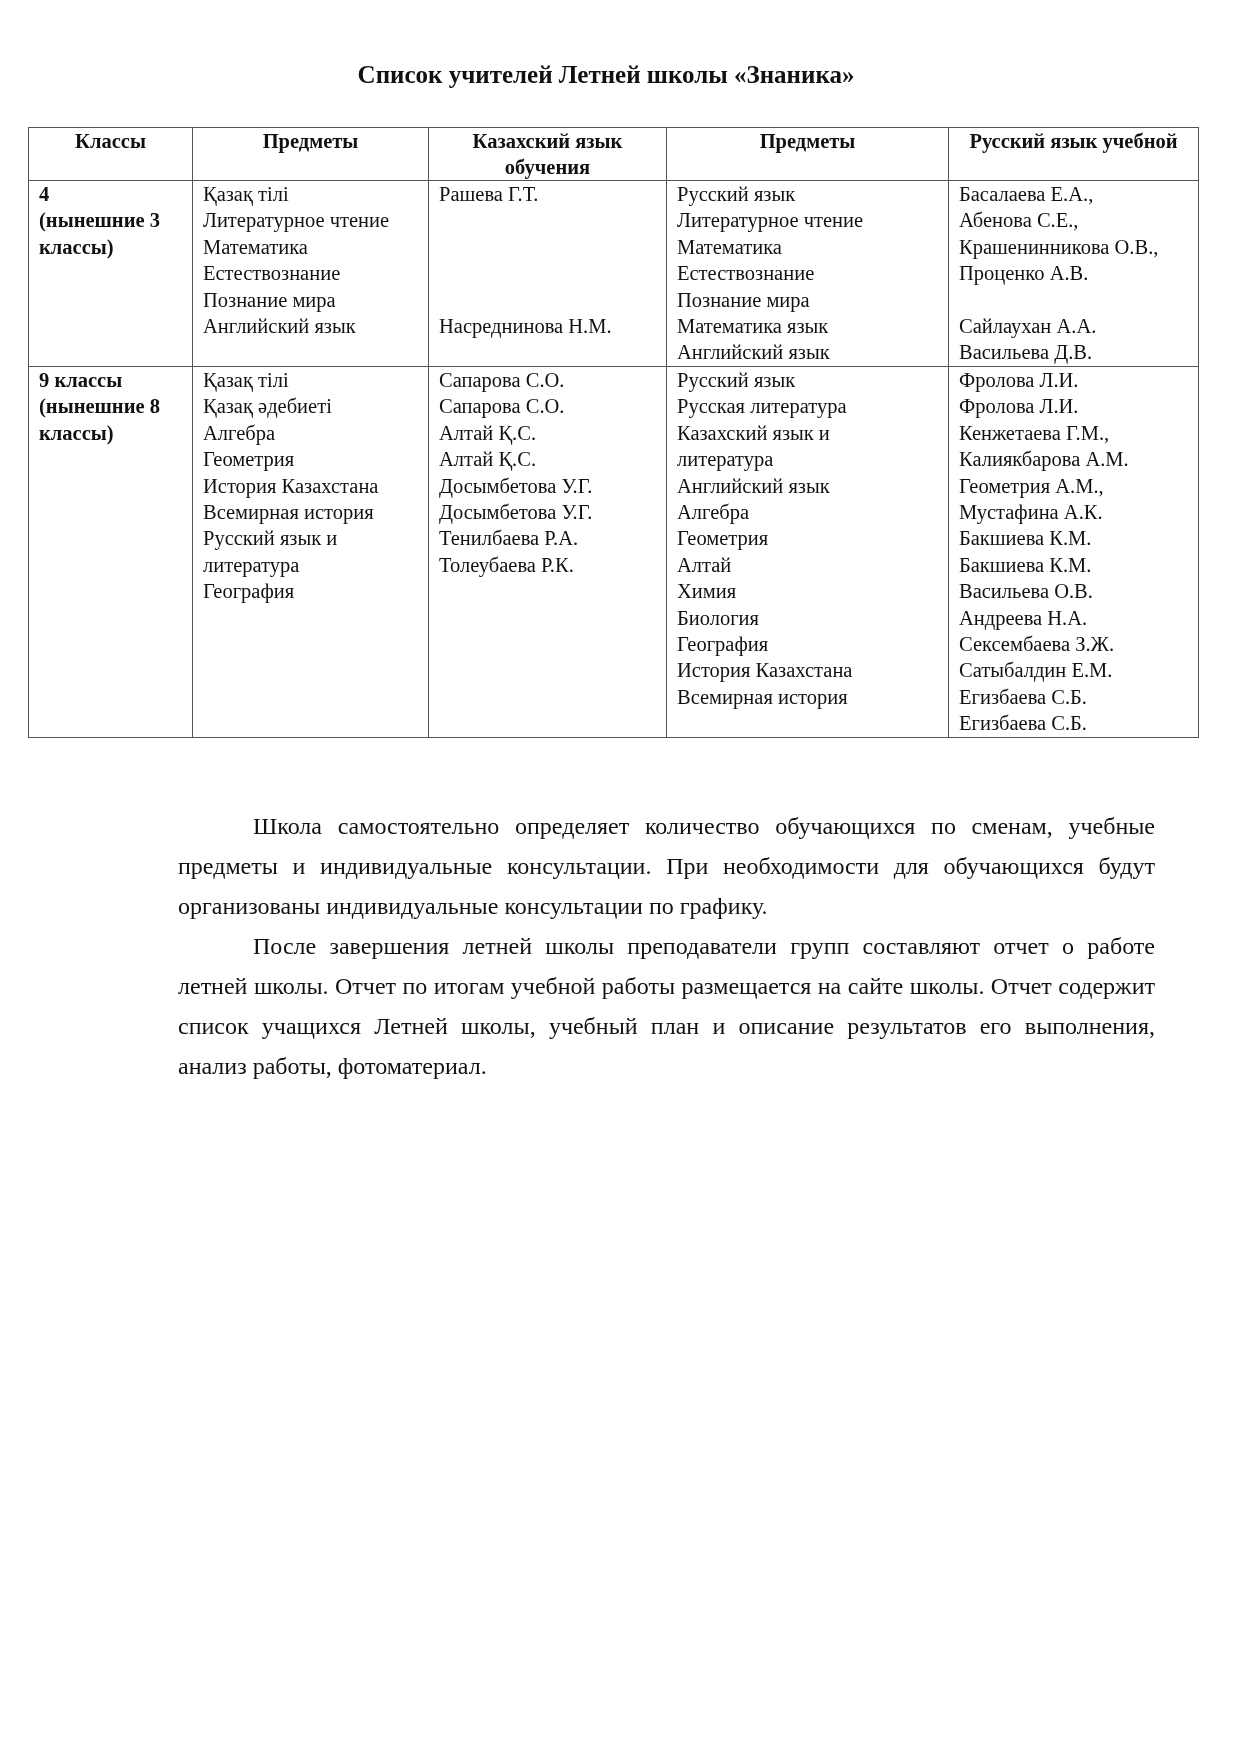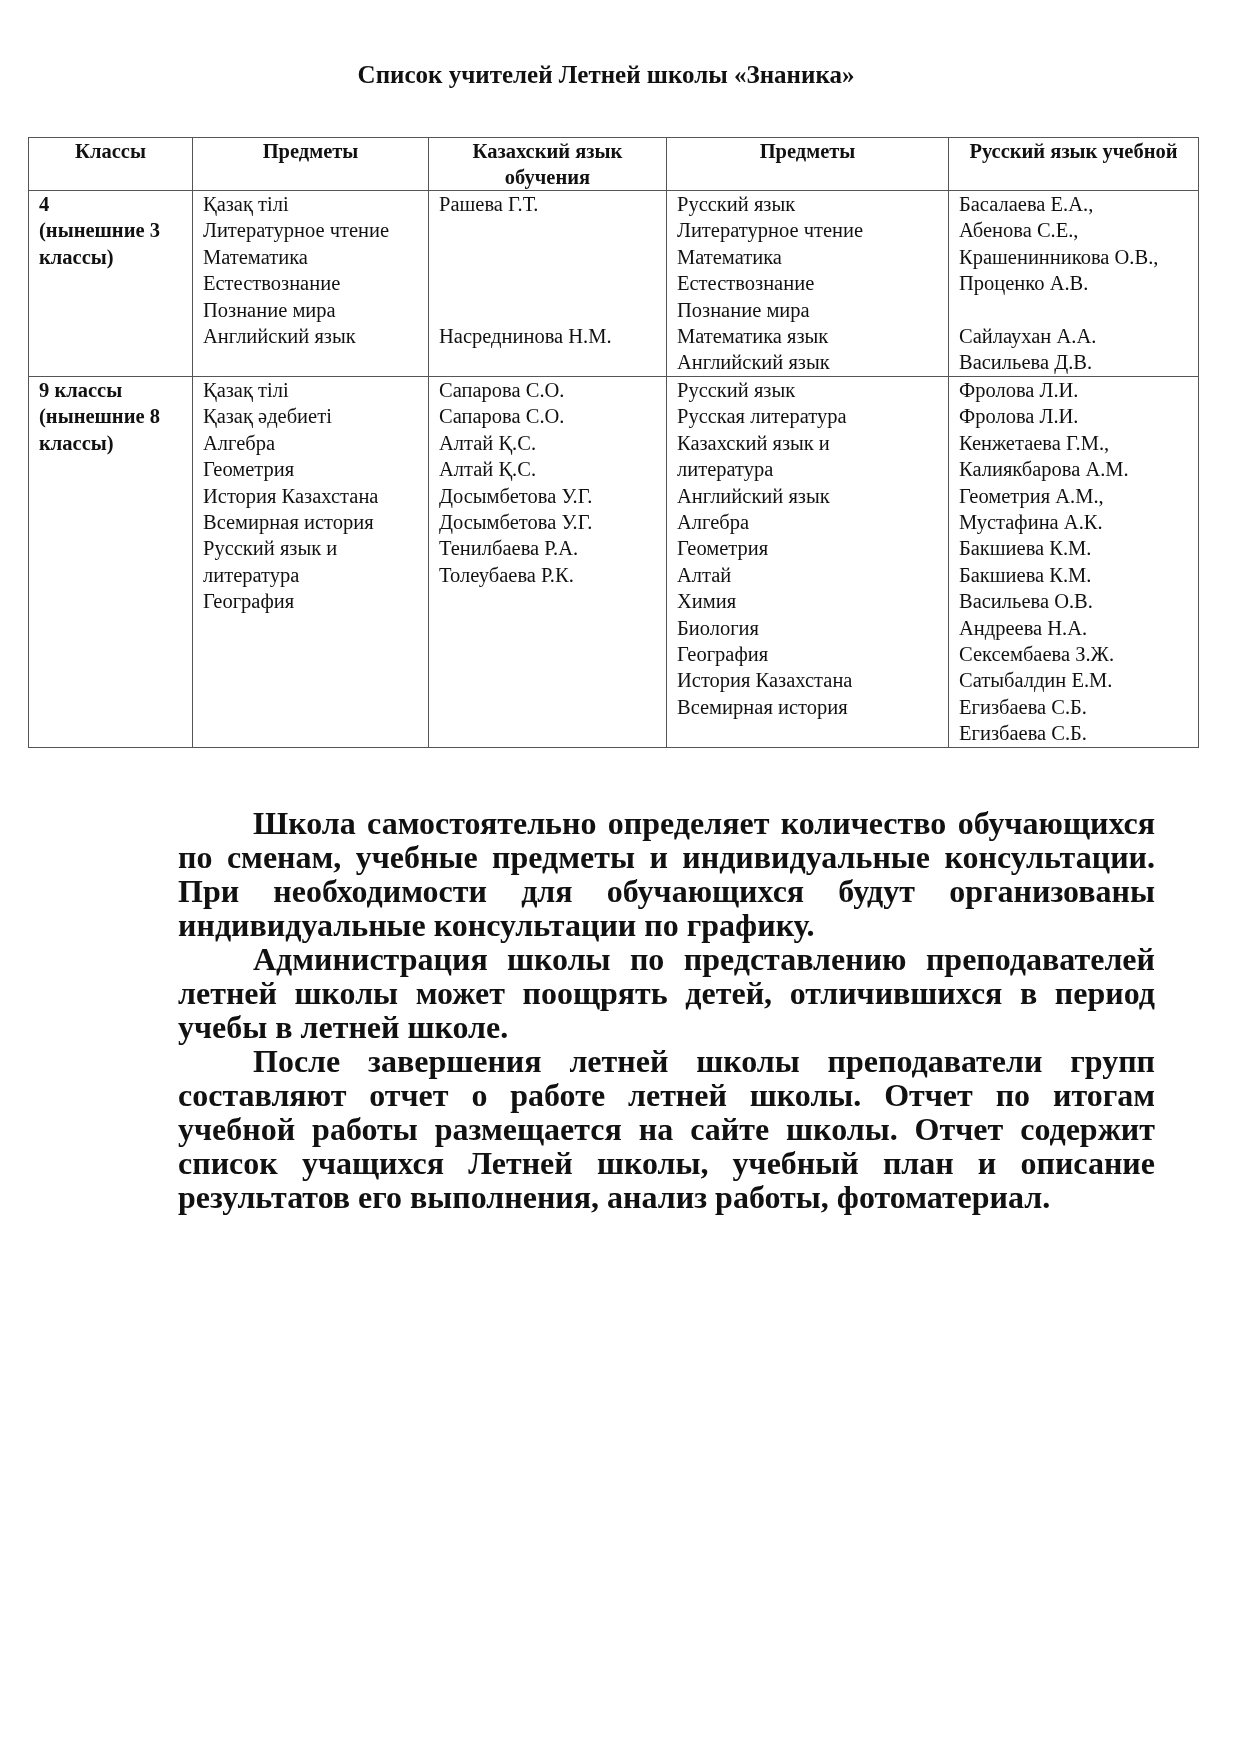--- a/index.html
+++ b/index.html
@@ -5,37 +5,37 @@
     html, body { margin: 0; padding: 0; background: #ffffff; }
     body {
       width: 1241px; height: 1755px; position: relative; overflow: hidden;
       font-family: "Liberation Serif", "DejaVu Serif", serif; color: #111;
     }
     .title {
       position: absolute; left: 0; top: 60px; width: 1042px; text-align: center;
       font-weight: bold; font-size: 25px; line-height: 30px; padding-left: 170px; box-sizing: border-box;
     }
     table.teachers {
-      position: absolute; left: 28px; top: 137px; width: 1170px;
+      position: absolute; left: 28px; top: 127px; width: 1170px;
       border-collapse: collapse; table-layout: fixed;
       font-size: 20.5px; line-height: 26.4px;
     }
     table.teachers th, table.teachers td {
       border: 1.5px solid #555; vertical-align: top; padding: 0 10px; text-align: left;
     }
     table.teachers th {
       font-weight: bold; text-align: center; height: 52px; padding-top: 0; line-height: 26px;
     }
     td.grade { font-weight: bold; padding-left: 11px; }
     .line { display: block; white-space: nowrap; min-height: 26.4px; }
     .row1 td { height: 185px; }
     .row2 td { height: 368px; }
     .body-text {
       position: absolute; left: 178px; top: 806px; width: 977px;
-      font-size: 32px; line-height: 34px; text-align: justify; font-weight: bold;
+      font-size: 24px; line-height: 40px; text-align: justify;
     }
     .body-text p { margin: 0; text-indent: 75px; }
   </style>
 </head>
 <body>
 
 <div class="title">Список учителей Летней школы «Знаника»</div>
 
 <table class="teachers">
   <colgroup>
@@ -153,15 +153,14 @@
           <span class="line">Сатыбалдин Е.М.</span>
           <span class="line">Егизбаева С.Б.</span>
           <span class="line">Егизбаева С.Б.</span>
         </td>
     </tr>
   </tbody>
 </table>
 
 <div class="body-text">
   <p>Школа  самостоятельно  определяет  количество  обучающихся  по сменам,  учебные  предметы  и  индивидуальные  консультации.  При необходимости  для  обучающихся  будут  организованы  индивидуальные консультации по графику.</p>
-  <p>Администрация  школы  по  представлению  преподавателей   летней школы  может  поощрять  детей,  отличившихся  в  период  учебы  в  летней школе.</p>
   <p>После завершения   летней школы  преподаватели групп  составляют отчет о работе летней школы. Отчет по итогам учебной работы размещается на сайте школы.  Отчет содержит список учащихся Летней школы,  учебный план и описание результатов его выполнения, анализ  работы, фотоматериал.</p>
 </div>
 
 </body></html>

